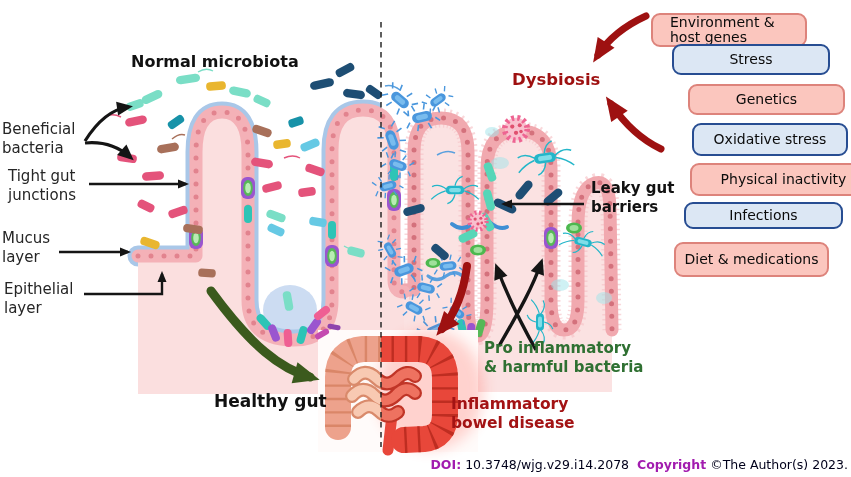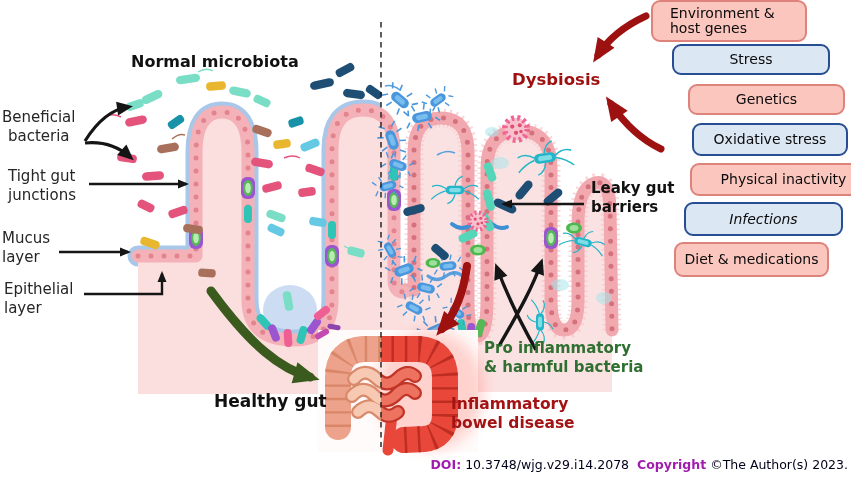--- a/index.html
+++ b/index.html
@@ -1,40 +1,40 @@
 <!DOCTYPE html>
 <html><head>
 <meta charset="utf-8">
 <style>
   html,body{margin:0;padding:0;background:#fff;}
   .stage{position:relative;width:851px;height:477px;background:#fff;overflow:hidden;
          font-family:"DejaVu Sans","Liberation Sans",sans-serif;}
   .stage svg{position:absolute;left:0;top:0;}
   .lbl{position:absolute;white-space:pre-line;color:#262626;font-size:15px;line-height:19px;}
   .lbl-normal{left:131px;top:52px;font-size:16px;font-weight:bold;color:#111;}
-  .lbl-beneficial{left:2px;top:108px;text-align:center;}
+  .lbl-beneficial{left:2px;top:120px;}
   .lbl-tight{left:8px;top:167px;}
   .lbl-mucus{left:2px;top:229px;}
   .lbl-epithelial{left:4px;top:280px;}
   .lbl-dysbiosis{left:512px;top:70px;font-size:16.5px;font-weight:bold;color:#9e1010;}
   .lbl-leaky{left:591px;top:179px;font-weight:bold;color:#111;line-height:19px;}
   .lbl-healthy{left:214px;top:392px;font-size:17px;font-weight:bold;color:#111;}
   .lbl-pro{left:484px;top:339px;font-weight:bold;color:#2f7032;line-height:19px;}
   .lbl-ibd{left:451px;top:395px;font-size:15.5px;font-weight:bold;color:#a31314;line-height:19px;}
   .factor{position:absolute;box-sizing:border-box;border-radius:9px;border:2px solid;
           display:flex;align-items:center;justify-content:center;
           font-size:14px;color:#0b0b0b;white-space:pre-line;line-height:15px;}
   .factor[data-variant="pink"]{background:#fbc6be;border-color:#dd837b;}
   .factor[data-variant="blue"]{background:#dce7f4;border-color:#274d92;}
-  .f0{left:651px;top:0;width:156px;height:42px;justify-content:flex-start;padding-left:17px;text-align:left;}
+  .f0{left:651px;top:13px;width:156px;height:34px;justify-content:flex-start;padding-left:17px;text-align:left;}
   .f1{left:672px;top:44px;width:158px;height:31px;}
   .f2{left:688px;top:84px;width:157px;height:31px;}
   .f3{left:692px;top:123px;width:156px;height:33px;}
   .f4{left:690px;top:163px;width:187px;height:33px;}
-  .f5{left:684px;top:202px;width:159px;height:34px;font-style:italic;}
+  .f5{left:684px;top:202px;width:159px;height:27px;}
   .f6{left:674px;top:242px;width:155px;height:35px;}
   .f7{left:668px;top:283px;width:156px;height:35px;}
   .footer{position:absolute;right:3px;top:457px;font-size:12.5px;color:#00001a;}
   .footer b{color:#a21caf;}
 </style>
 </head>
 <body>
 
 <div class="stage">
 

